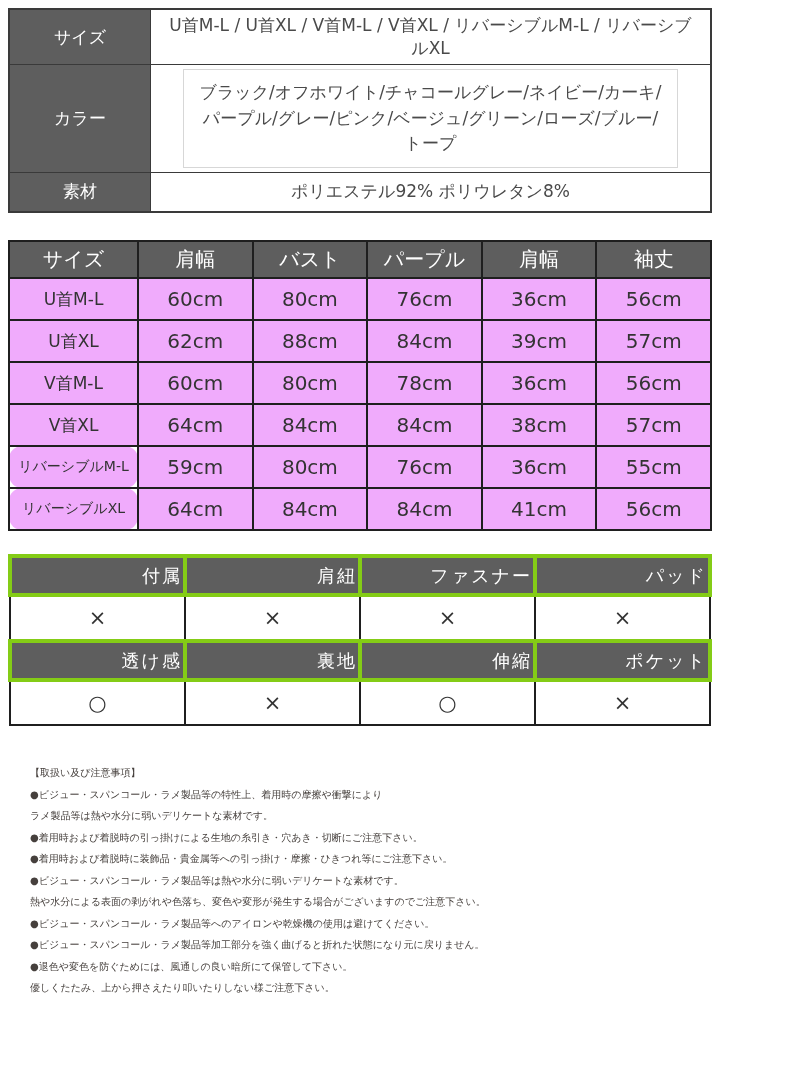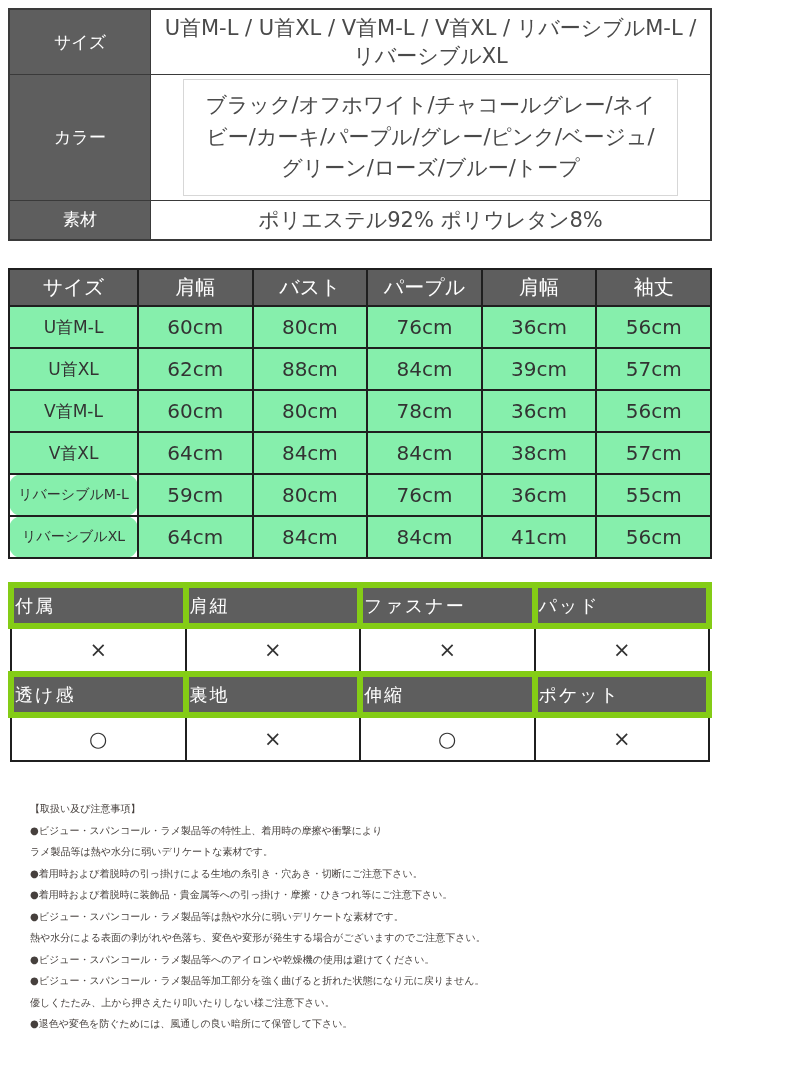--- a/index.html
+++ b/index.html
@@ -30,21 +30,21 @@
     color: #ffffff;
     font-weight: normal;
     font-size: 17px;
     width: 138px;
     border: 1px solid #3a3a3a;
     text-align: center;
   }
   .spec-table td {
     border: 1px solid #3a3a3a;
     text-align: center;
-    font-size: 21px;
+    font-size: 17px;
     color: #4a4a4a;
     padding: 4px 10px;
   }
   .spec-row-size  { height: 37px; }
   .spec-row-color { height: 78px; }
   .spec-row-fabric{ height: 40px; }
   .color-box {
     display: inline-block;
     border: 1px solid #d7d7d7;
     padding: 10px 14px;
@@ -66,37 +66,37 @@
     border: 2px solid #1f1f1f;
     text-align: center;
   }
   .size-table th.col-size { width: 125px; }
   .size-table td {
     border: 2px solid #1f1f1f;
     height: 38px;
     text-align: center;
     font-size: 20px;
     color: #333333;
-    background: #86efac;
+    background: #f0abfc;
   }
   .size-table td.size-label { font-size: 17px; }
   .size-table td.size-label.small { font-size: 14px; border-radius: 13px; }
   
   .feature-table-wrap { margin-top: 23px; }
   .feature-table {
     border: 2px solid #1f1f1f;
   }
   .feature-table th {
     background: #5e5e5e;
     color: #ffffff;
     font-weight: normal;
     font-size: 18px;
     height: 33px;
-    border: 6px solid #84cc16;
-    text-align: left;
+    border: 4px solid #84cc16;
+    text-align: right;
     letter-spacing: 2px;
   }
   .feature-table td {
     border: 2px solid #1f1f1f;
     height: 40px;
     text-align: center;
     font-size: 21px;
     color: #333333;
     background: #ffffff;
   }
@@ -233,17 +233,17 @@
   <div class="notes">
     <div>【取扱い及び注意事項】</div>
     <div>●ビジュー・スパンコール・ラメ製品等の特性上、着用時の摩擦や衝撃により</div>
     <div>ラメ製品等は熱や水分に弱いデリケートな素材です。</div>
     <div>●着用時および着脱時の引っ掛けによる生地の糸引き・穴あき・切断にご注意下さい。</div>
     <div>●着用時および着脱時に装飾品・貴金属等への引っ掛け・摩擦・ひきつれ等にご注意下さい。</div>
     <div>●ビジュー・スパンコール・ラメ製品等は熱や水分に弱いデリケートな素材です。</div>
     <div>熱や水分による表面の剥がれや色落ち、変色や変形が発生する場合がございますのでご注意下さい。</div>
     <div>●ビジュー・スパンコール・ラメ製品等へのアイロンや乾燥機の使用は避けてください。</div>
     <div>●ビジュー・スパンコール・ラメ製品等加工部分を強く曲げると折れた状態になり元に戻りません。</div>
+    <div>●退色や変色を防ぐためには、風通しの良い暗所にて保管して下さい。</div>
     <div>優しくたたみ、上から押さえたり叩いたりしない様ご注意下さい。</div>
-    <div>●退色や変色を防ぐためには、風通しの良い暗所にて保管して下さい。</div>
   </div>
 
 </div>
 
 </body></html>

